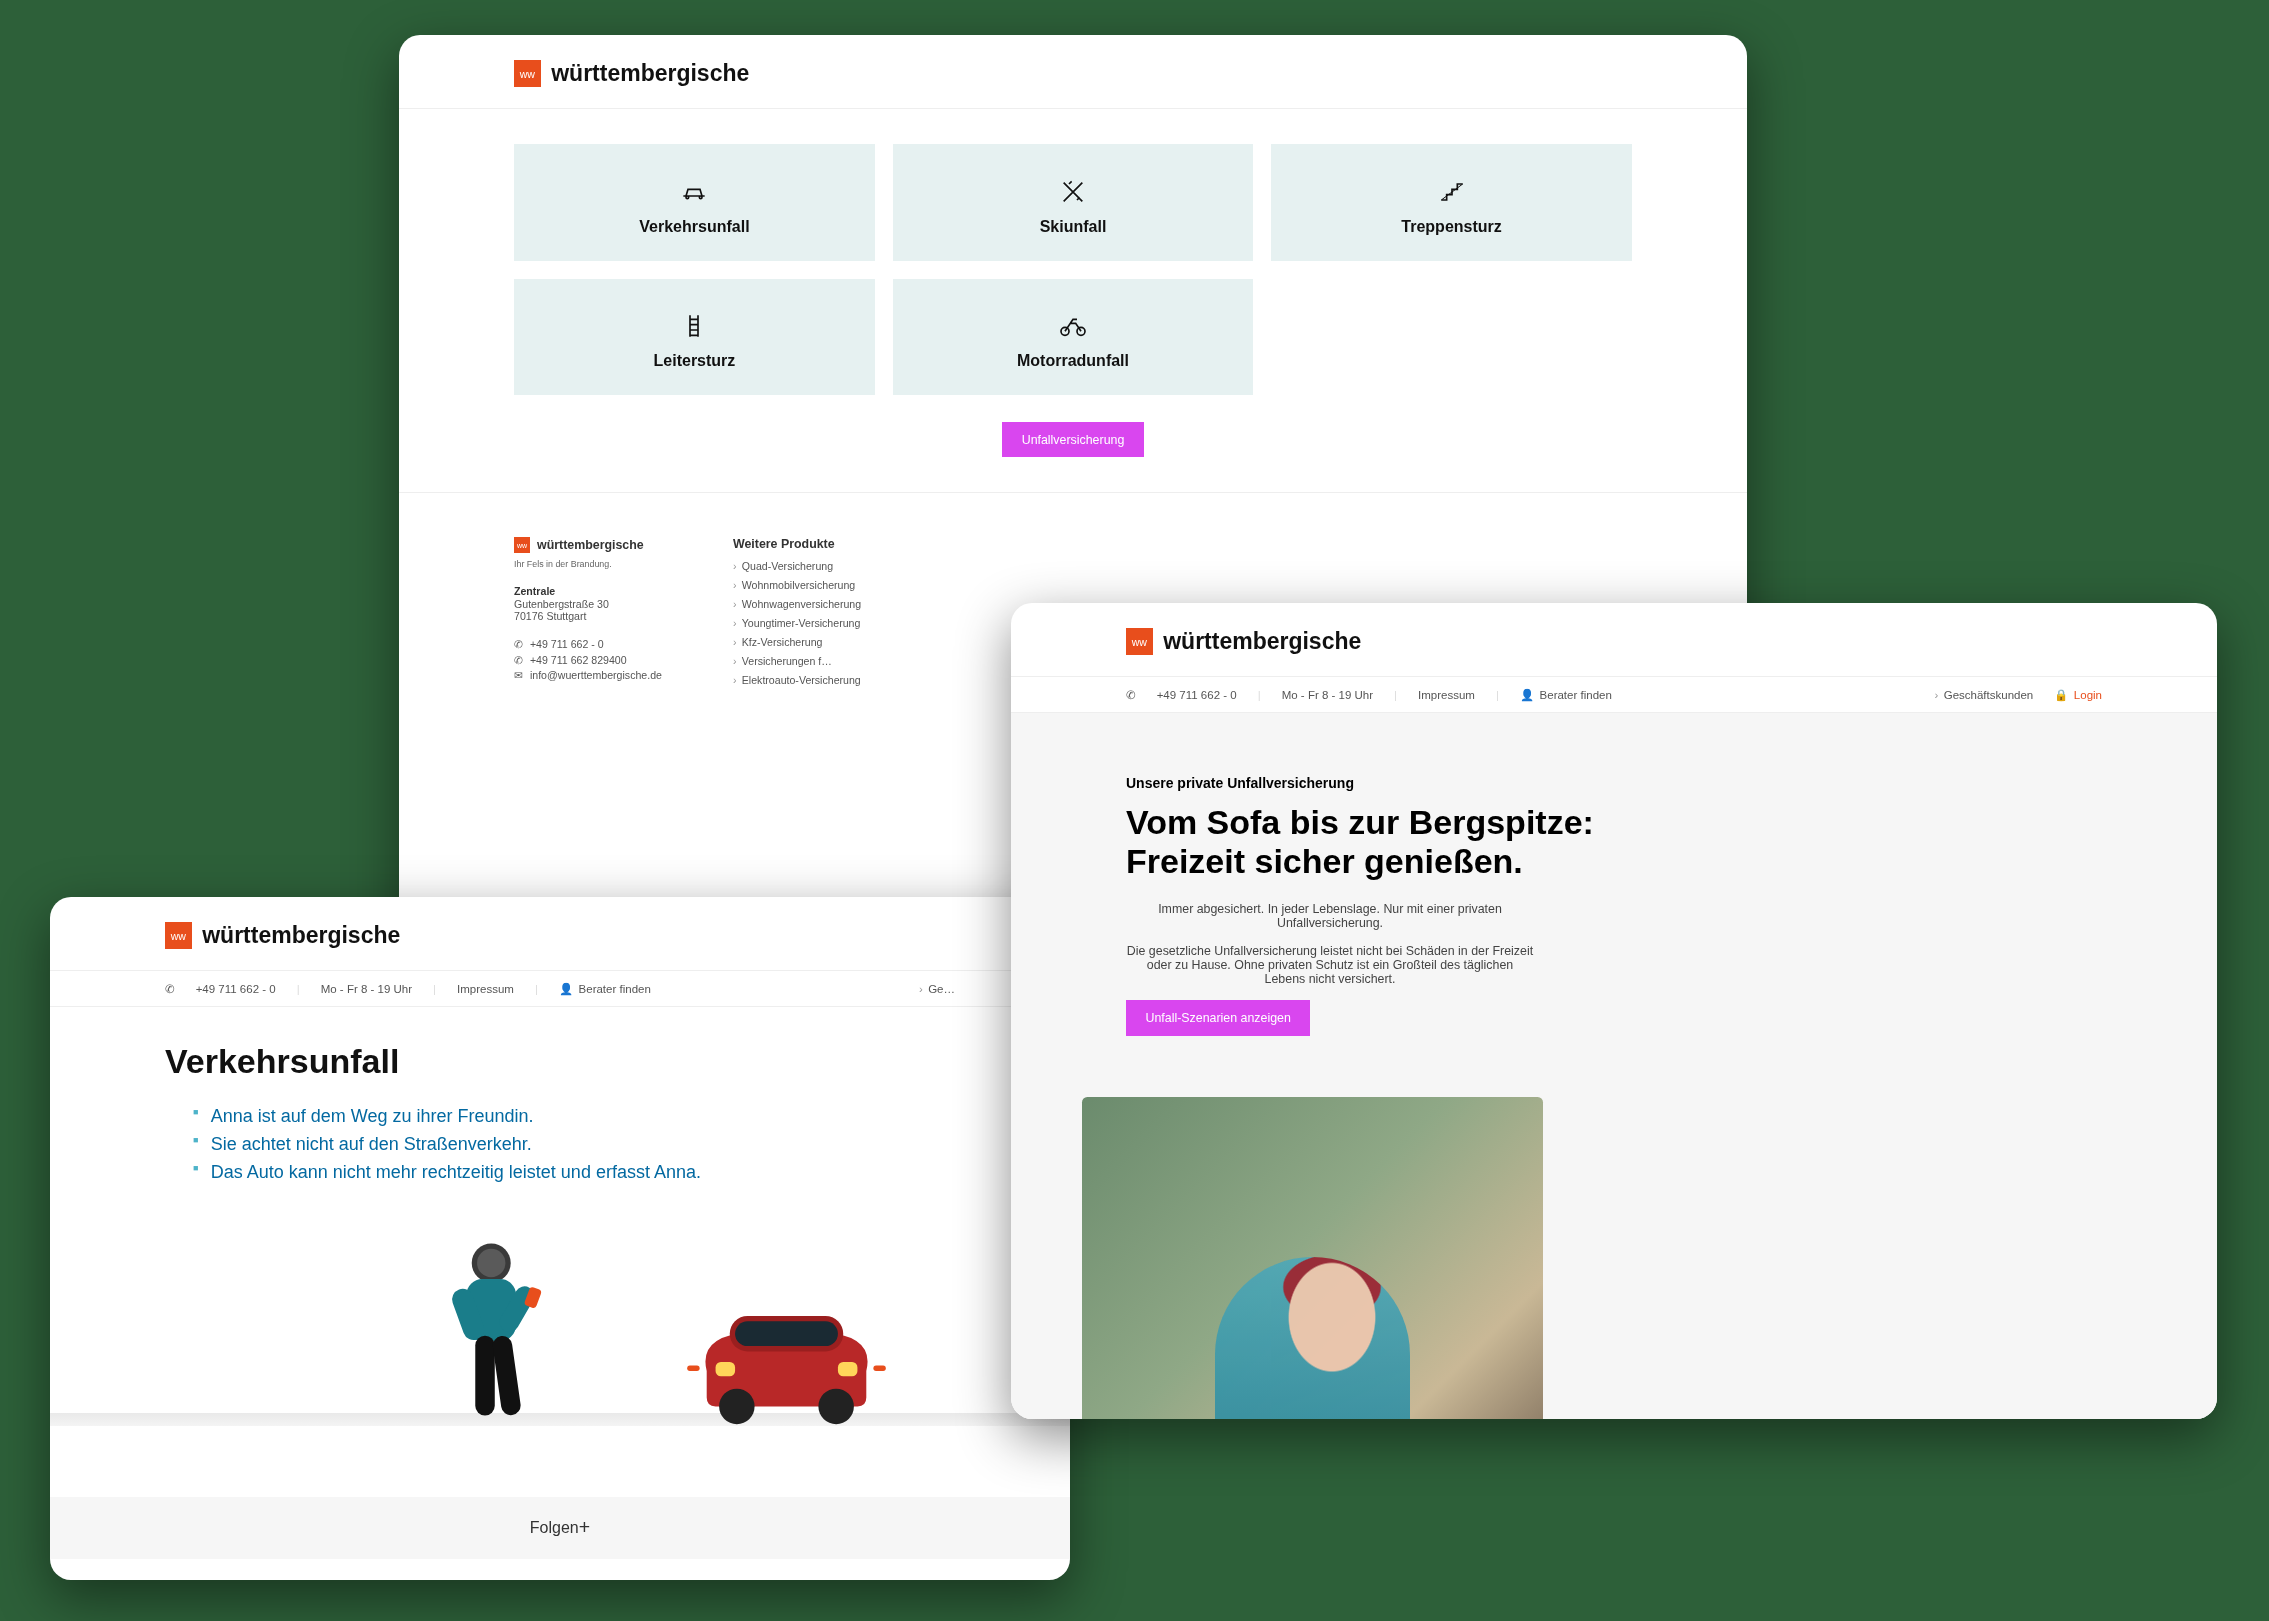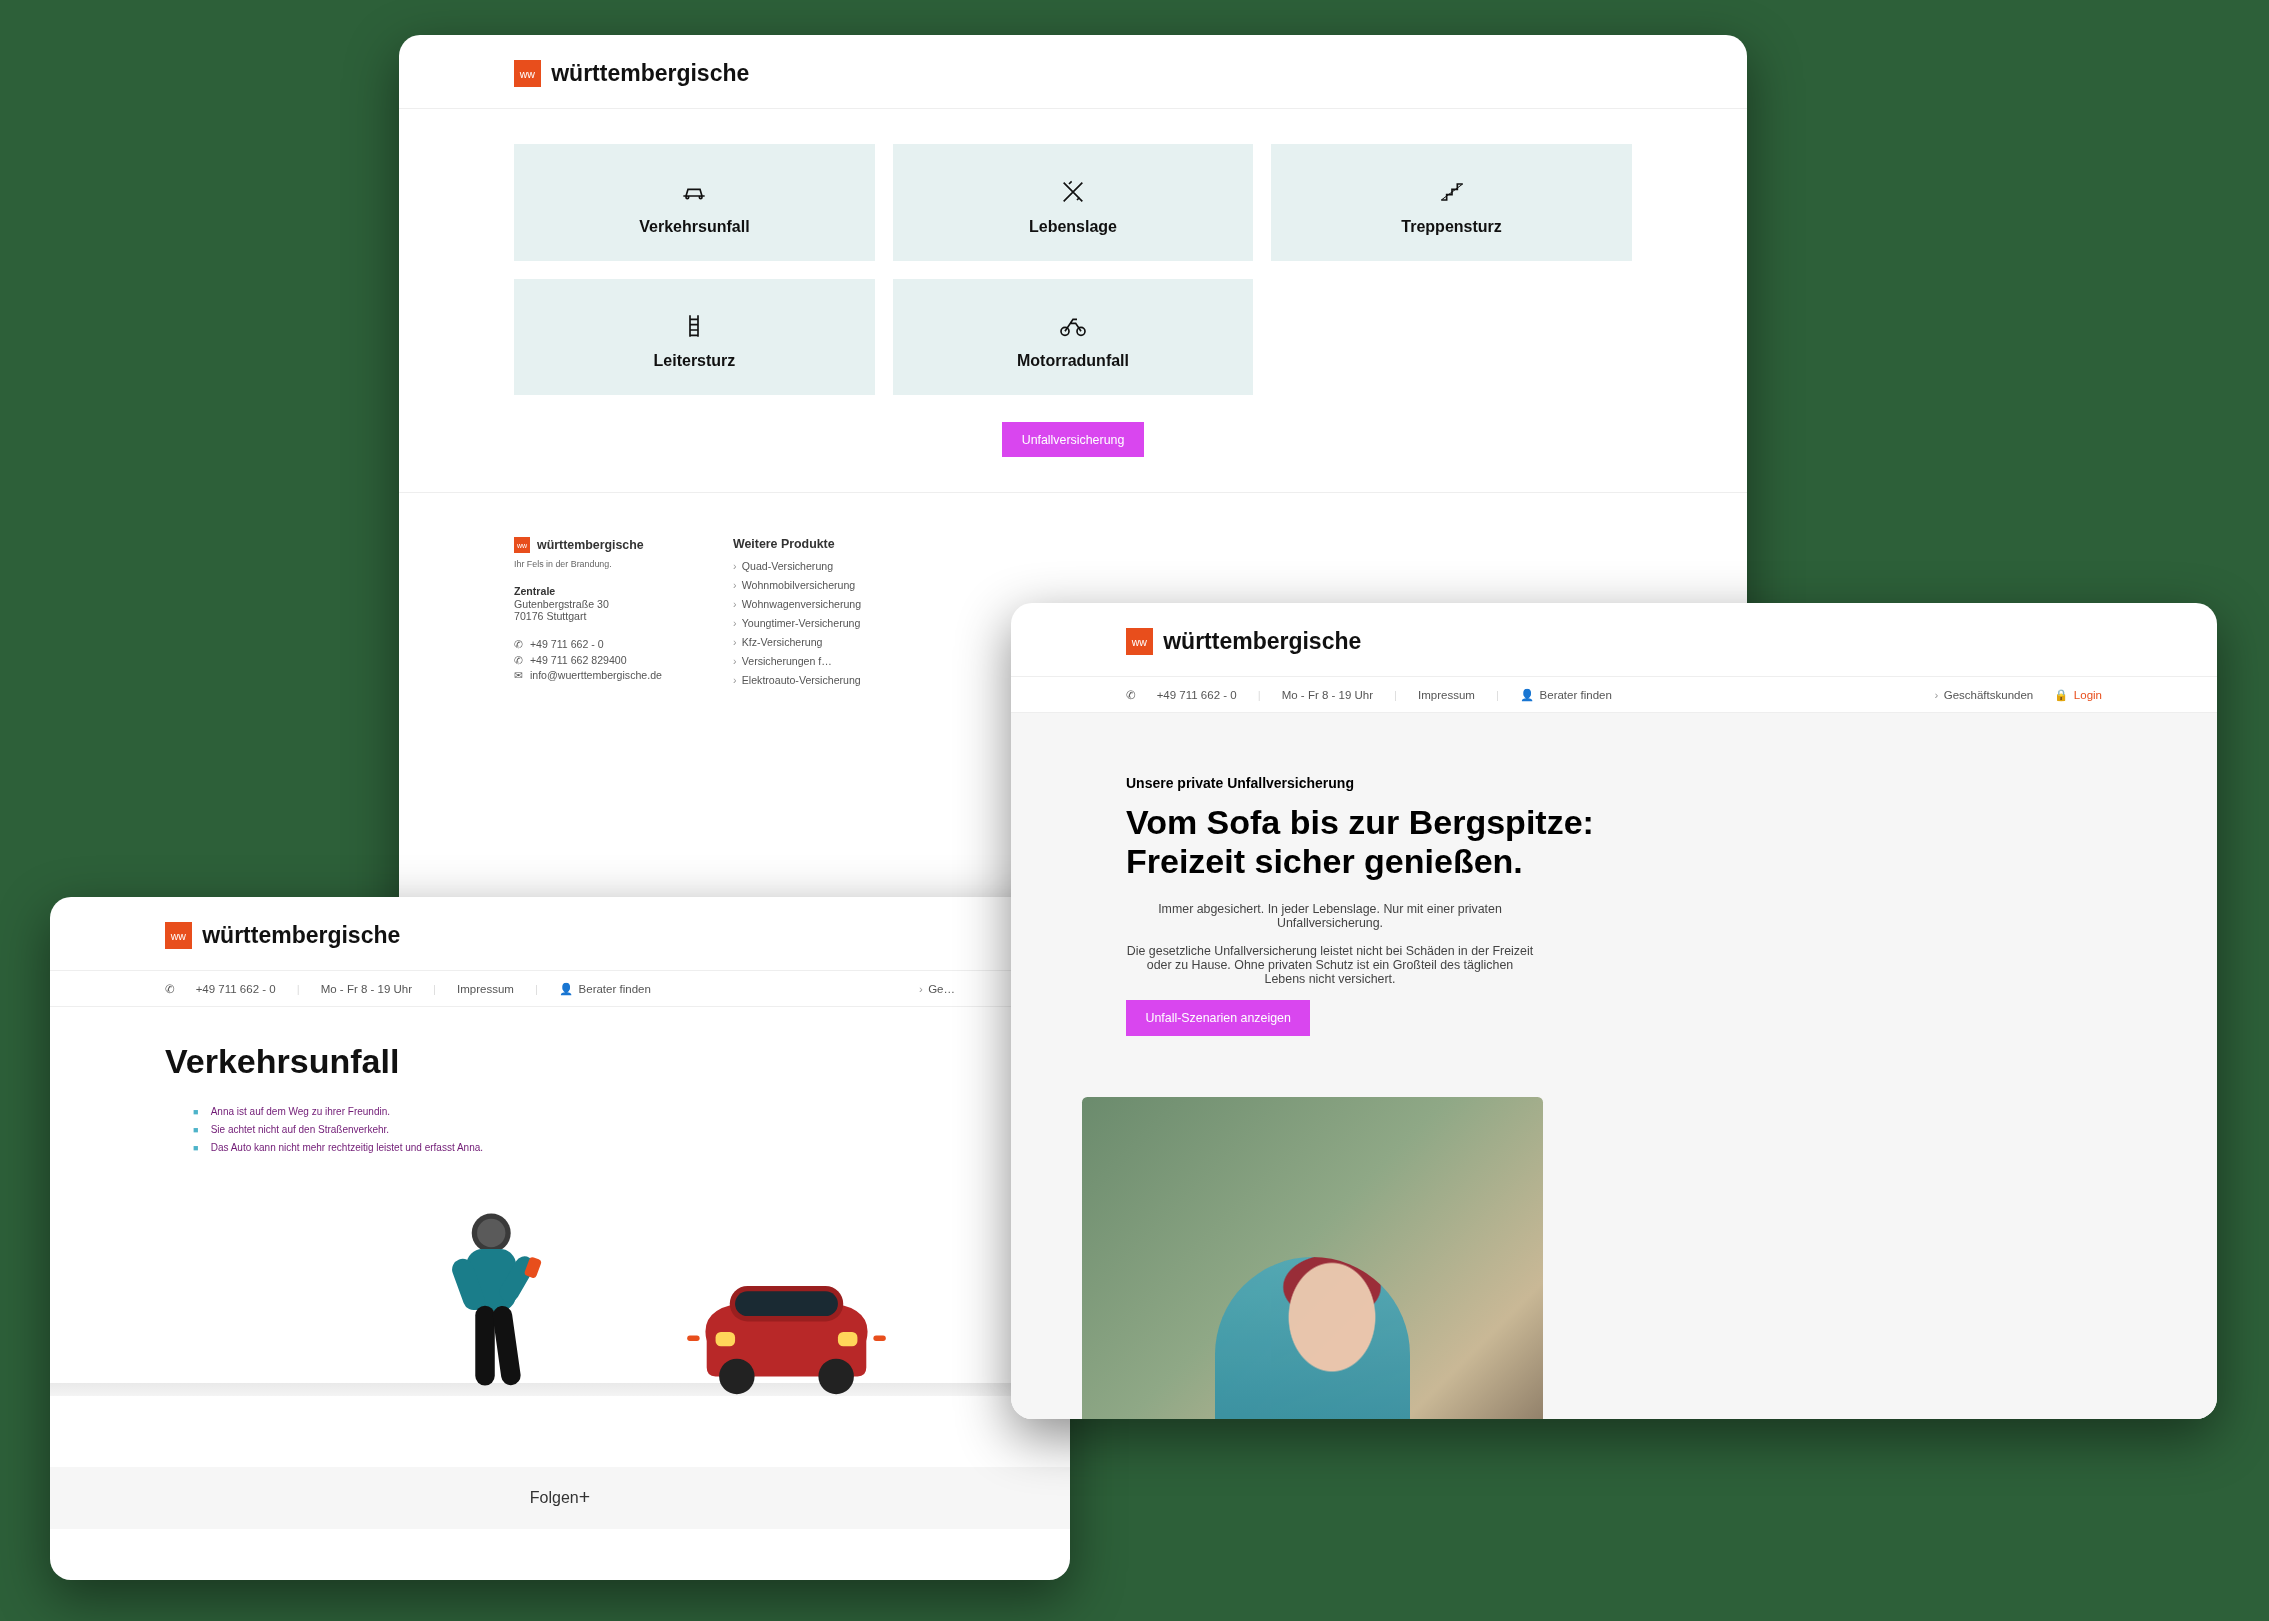--- a/index.html
+++ b/index.html
@@ -89,21 +89,21 @@
   .addr-line{font-size:10.6px; color:#555;}
   .contact{margin-top:16px; font-size:10.6px; color:#555;}
   .contact div{display:flex; gap:7px; align-items:center; margin-bottom:3.5px;}
   .link-list div{display:flex; gap:5.3px; align-items:center; font-size:10.6px; color:#555; margin-bottom:7px;}
   .chev::before{content:"›"; color:#999;}
 
   
   .w2-content{ padding: 35px 115px; }
   .w2-title{ font-size:34px; font-weight:800; color:#111; margin-bottom:21px;}
   .bullets{ list-style:none; margin-left:28px; margin-bottom:26.6px;}
-  .bullets li{ position:relative; font-size:10px; color:#701a75; padding:3.5px 0 3.5px 17.7px;}
+  .bullets li{ position:relative; font-size:18px; color:#0369a1; padding:3.5px 0 3.5px 17.7px;}
   .bullets li::before{ content:"■"; position:absolute; left:0; top:5.3px; color:#4db3c9; font-size:8.9px;}
   .illus{
     height:284px; position:relative; background:#fff;
     margin: 0 -115px;
   }
   .road{position:absolute; bottom:71px; left:0; right:0; height:12.4px; background:linear-gradient(#e9e9e9,#f4f4f4);}
   .person{position:absolute; left:372px; bottom:62px;}
   .car{position:absolute; left:630px; bottom:64px;}
   .expand-row{
     margin: 0 -115px;
@@ -159,21 +159,21 @@
             </svg>
         </div>
         <div class="tile-label">Verkehrsunfall</div>
       </div>
       <div class="tile">
         <div class="tile-icon">
           <svg class="icon-svg" viewBox="0 0 48 48" fill="none" stroke="#111" stroke-width="2.5">
               <path d="M10 38L38 10M10 10l28 28M18 12l4-4M30 36l4-4"></path>
             </svg>
         </div>
-        <div class="tile-label">Lebenslage</div>
+        <div class="tile-label">Skiunfall</div>
       </div>
       <div class="tile">
         <div class="tile-icon">
           <svg class="icon-svg" viewBox="0 0 48 48" fill="none" stroke="#111" stroke-width="2.5">
               <path d="M8 36h8v-8h8v-8h8v-8h8"></path>
               <path d="M8 36L40 12" stroke-width="1.5"></path>
             </svg>
         </div>
         <div class="tile-label">Treppensturz</div>
       </div>

